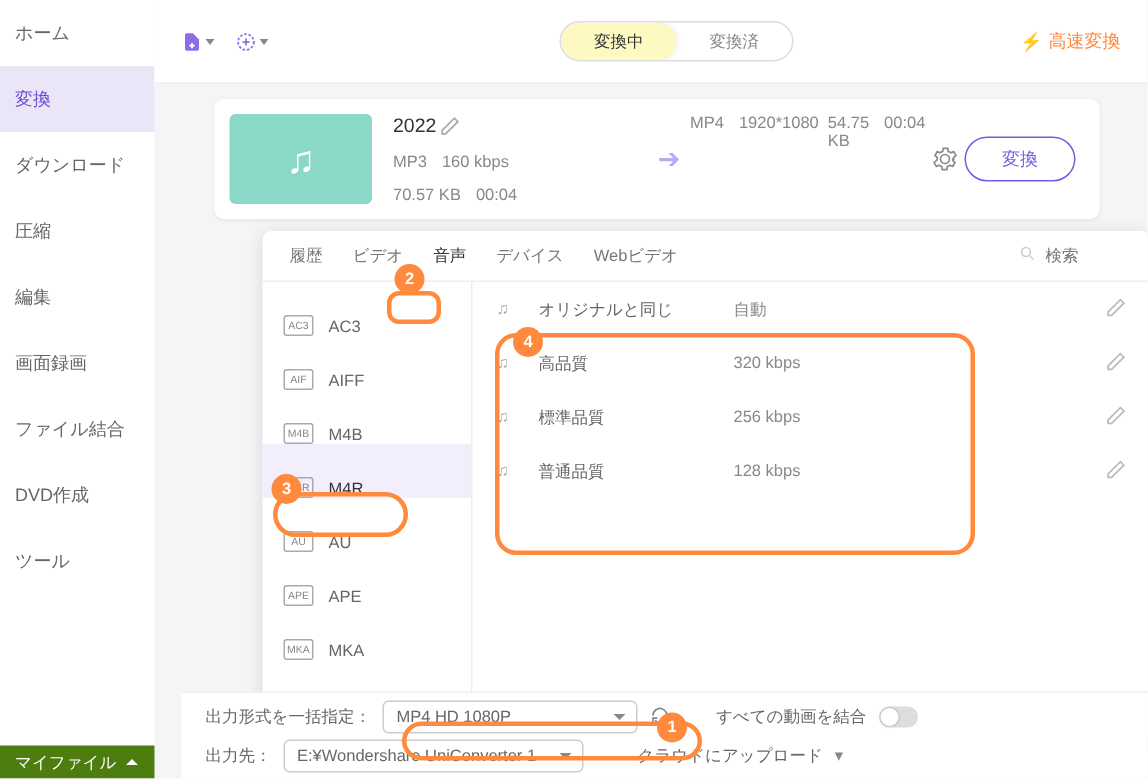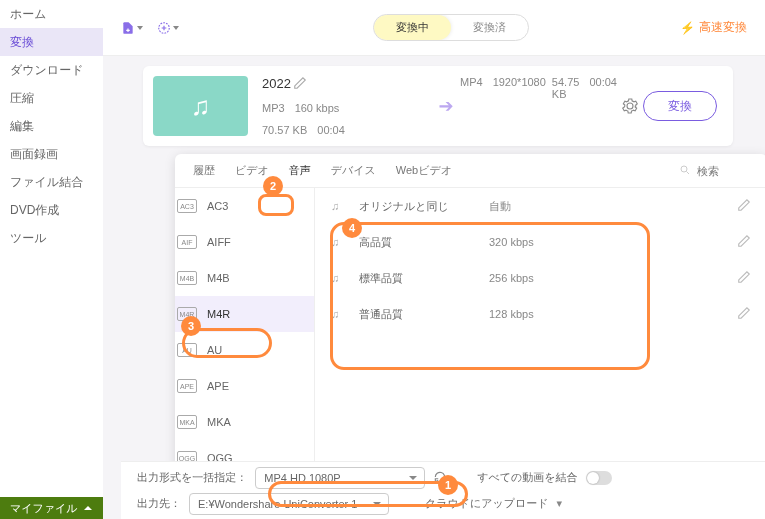--- a/index.html
+++ b/index.html
@@ -1,49 +1,49 @@
 <!DOCTYPE html>
 <html><head>
 <meta charset="utf-8">
 <style>
 *{margin:0;padding:0;box-sizing:border-box;font-family:"Hiragino Sans","Meiryo",sans-serif}
 body{width:765px;height:519px;background:#f5f4f7;font-size:12px;color:#555;position:relative;overflow:hidden}
 .sidebar{position:absolute;left:0;top:0;width:103px;height:519px;background:#fff}
-.sidebar-item{height:28px;display:flex;align-items:center;padding-left:10px;color:#666;cursor:pointer}
+.sidebar-item{height:44px;display:flex;align-items:center;padding-left:10px;color:#666;cursor:pointer}
 .sidebar-item.active{background:#eae6f7;color:#6b4ed6}
 .sidebar-footer{position:absolute;bottom:0;left:0;width:103px;height:22px;background:#4d7c0f;color:#fff;display:flex;align-items:center;padding-left:10px;font-size:11px}
 .sidebar-footer::after{content:"";width:0;height:0;border-left:4px solid transparent;border-right:4px solid transparent;border-bottom:4px solid #fff;margin-left:6px}
 .topbar{position:absolute;left:103px;top:0;width:662px;height:56px;background:#fff;border-bottom:1px solid #eee;display:flex;align-items:center;padding:0 18px}
 .icon-btn{width:22px;height:22px;display:flex;align-items:center;justify-content:center;margin-right:14px;color:#8a6ee8;cursor:pointer;position:relative}
 .dropdown-caret{width:0;height:0;border-left:3px solid transparent;border-right:3px solid transparent;border-top:4px solid #888;margin-left:2px}
 .seg{display:flex;border:1px solid #ddd;border-radius:14px;overflow:hidden;margin-left:180px}
 .seg span{padding:5px 22px;cursor:pointer;font-size:11px;color:#888}
 .seg span.active{background:#fef9c3;color:#333;box-shadow:0 0 4px rgba(0,0,0,.1);border-radius:14px}
 .fast{margin-left:auto;color:#ff8a3d;display:flex;align-items:center;gap:4px;font-size:12px}
 .content{position:absolute;left:103px;top:56px;width:662px;height:463px}
 .card{position:absolute;left:40px;top:10px;width:590px;height:80px;background:#fff;border-radius:6px;box-shadow:0 1px 3px rgba(0,0,0,.06);display:flex;padding:10px}
 .thumb{width:95px;height:60px;background:#8ad8c7;border-radius:4px;display:flex;align-items:center;justify-content:center;color:#fff;font-size:26px}
 .filemeta{margin-left:14px;flex:0 0 170px;display:flex;flex-direction:column;justify-content:space-between;font-size:11px;color:#888}
-.filemeta .title{color:#333;font-size:13px;display:flex;gap:2px}
+.filemeta .title{color:#333;font-size:13px;display:flex;align-items:center;gap:2px}
 .filemeta .row{display:flex;gap:10px}
 .edit-ico{width:14px;height:14px;color:#aaa}
 .arrow{width:28px;display:flex;align-items:center;justify-content:center;color:#bca8f0;font-size:18px}
 .out{flex:0 0 140px;display:flex;justify-content:center;gap:6px;font-size:11px;color:#888}
 .out .row{display:flex;gap:10px}
 .gear{width:26px;display:flex;align-items:center;justify-content:center}
 .convert-btn{width:74px;height:30px;align-self:center;border:1px solid #7a5ce0;color:#7a5ce0;border-radius:15px;display:flex;align-items:center;justify-content:center;cursor:pointer;font-size:12px}
 .panel{position:absolute;left:72px;top:98px;width:592px;height:340px;background:#fff;border-radius:6px;box-shadow:0 2px 12px rgba(0,0,0,.12);display:flex;flex-direction:column}
 .tabs{display:flex;align-items:center;height:34px;border-bottom:1px solid #eee;padding:0 10px;gap:4px}
 .tab{padding:4px 8px;color:#777;cursor:pointer;font-size:11px}
 .tab.active{color:#333}
 .search{margin-left:auto;display:flex;align-items:center;gap:6px;color:#ccc;font-size:11px}
 .search input{border:none;outline:none;width:60px;font-size:11px}
 .panel-body{display:flex;flex:1;overflow:hidden}
 .format-list{width:140px;border-right:1px solid #eee;overflow-y:auto}
-.fmt{height:36px;display:flex;align-items:center;gap:10px;padding-left:2px;color:#666;cursor:pointer;font-size:11px}
+.fmt{height:36px;display:flex;align-items:flex-end;gap:10px;padding-left:14px;color:#666;cursor:pointer;font-size:11px}
 .fmt.active{background:#f2eefc;color:#333}
 .fmt .box{width:20px;height:14px;border:1px solid #aaa;border-radius:2px;font-size:7px;display:flex;align-items:center;justify-content:center;color:#888}
 .quality-list{flex:1;overflow-y:auto}
 .q{height:36px;display:flex;align-items:center;padding:0 16px;color:#666;font-size:11px}
 .q .note{width:18px;color:#aaa;margin-right:10px}
 .q .name{width:130px}
 .q .rate{width:80px;color:#888}
 .q .edit{margin-left:auto;color:#bbb;cursor:pointer}
 .bottombar{position:absolute;left:121px;bottom:0;width:662px;height:58px;background:#fff;border-top:1px solid #eee;display:flex;flex-direction:column;justify-content:center;padding-left:16px;gap:4px;font-size:11px;color:#666}
 .brow{display:flex;align-items:center;gap:8px}

